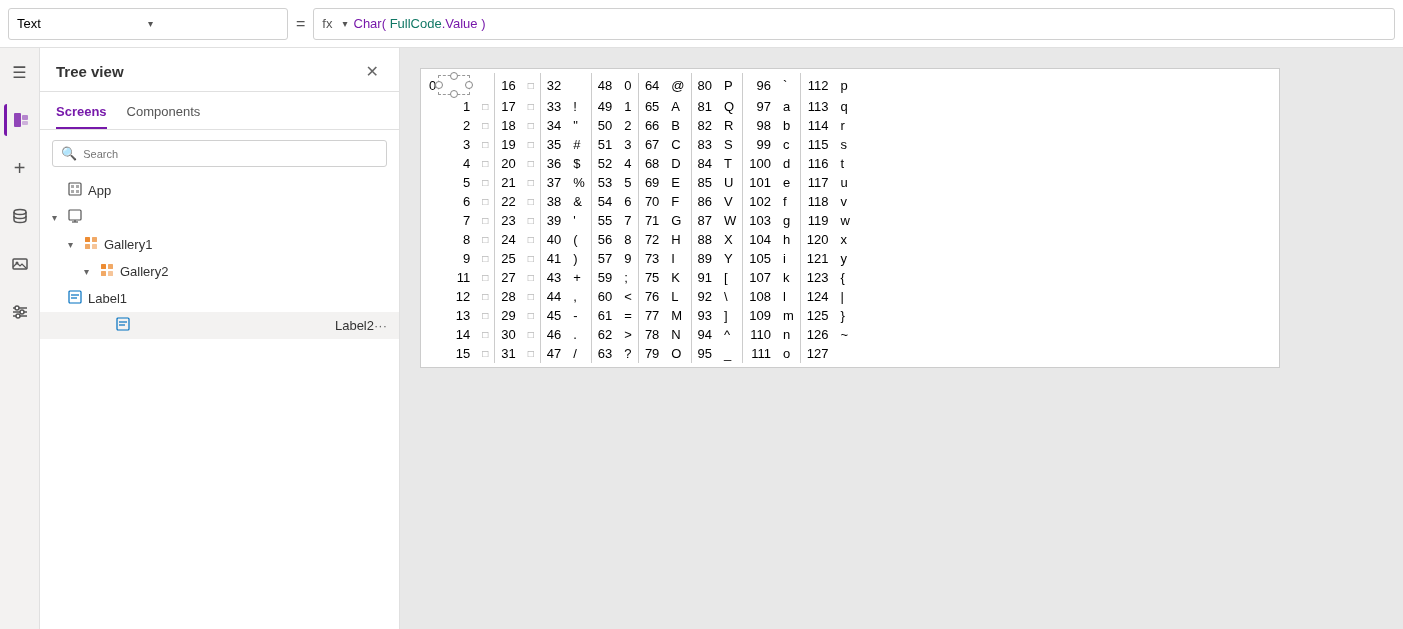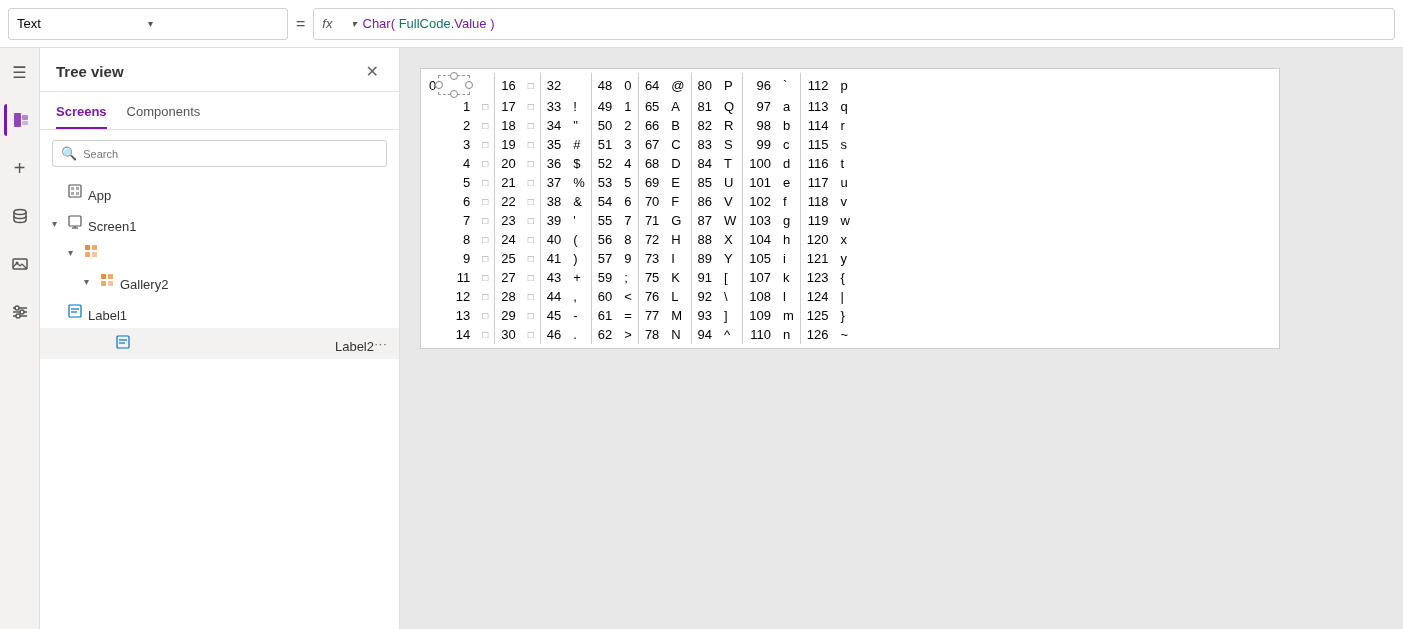--- a/index.html
+++ b/index.html
@@ -36,26 +36,25 @@
       display: flex;
       align-items: center;
       flex: 1;
       border: 1px solid #d0d0d0;
       border-radius: 3px;
       background: #fff;
       height: 32px;
       padding: 0 8px;
     }
     .formula-fx {
-      font-style: italic;
       color: #555;
       margin-right: 6px;
       display: flex;
       align-items: center;
-      gap: 19px;
+      gap: 10px;
     }
     .formula-chevron { font-size: 10px; color: #555; }
 
     
     .main-content {
       display: flex;
       flex: 1;
       overflow: hidden;
     }
 
@@ -154,21 +153,21 @@
       display: flex;
       align-items: center;
       padding: 5px 12px;
       cursor: pointer;
       color: #333;
       font-size: 13px;
     }
     .tree-item.selected { background: #f3f2f1; }
     .tree-item .chevron { width: 16px; font-size: 10px; color: #666; }
     .tree-item .item-icon { margin-right: 6px; font-size: 13px; }
-    .tree-item .item-label { flex: 1; margin-top: 6px; }
+    .tree-item .item-label { flex: 1; }
     .tree-item .item-dots { color: #666; cursor: pointer; }
 
     
     .icon-app { color: #555; }
     .icon-screen { color: #555; }
 
     
     .canvas-area {
       flex: 1;
       background: #e8e8e8;
@@ -289,33 +288,33 @@
 
       <div class="tree-item">
         <span class="chevron">▾</span>
         <span class="item-icon icon-screen">
           <svg width="14" height="14" viewBox="0 0 14 14" fill="none">
             <rect x="1" y="1" width="12" height="10" rx="1" stroke="#555" stroke-width="1.2" fill="none"></rect>
             <line x1="4" y1="13" x2="10" y2="13" stroke="#555" stroke-width="1.2"></line>
             <line x1="7" y1="11" x2="7" y2="13" stroke="#555" stroke-width="1.2"></line>
           </svg>
         </span>
-        <span class="item-label">Screen1</span>
       </div>
 
       <div class="tree-item" style="padding-left:28px;">
         <span class="chevron">▾</span>
         <span class="item-icon">
           <svg width="14" height="14" viewBox="0 0 14 14" fill="none">
             <rect x="1" y="1" width="5" height="5" rx="0.5" fill="#e86f00" opacity="0.8"></rect>
             <rect x="8" y="1" width="5" height="5" rx="0.5" fill="#e86f00" opacity="0.6"></rect>
             <rect x="1" y="8" width="5" height="5" rx="0.5" fill="#e86f00" opacity="0.6"></rect>
             <rect x="8" y="8" width="5" height="5" rx="0.5" fill="#e86f00" opacity="0.4"></rect>
           </svg>
         </span>
+        <span class="item-label">Gallery1</span>
       </div>
 
       <div class="tree-item" style="padding-left:44px;">
         <span class="chevron">▾</span>
         <span class="item-icon">
           <svg width="14" height="14" viewBox="0 0 14 14" fill="none">
             <rect x="1" y="1" width="5" height="5" rx="0.5" fill="#e86f00" opacity="0.8"></rect>
             <rect x="8" y="1" width="5" height="5" rx="0.5" fill="#e86f00" opacity="0.6"></rect>
             <rect x="1" y="8" width="5" height="5" rx="0.5" fill="#e86f00" opacity="0.6"></rect>
             <rect x="8" y="8" width="5" height="5" rx="0.5" fill="#e86f00" opacity="0.4"></rect>
@@ -612,18 +611,36 @@
               <td class="char">&gt;</td>
               <td class="num col-divider">78</td>
               <td class="char">N</td>
               <td class="num col-divider">94</td>
               <td class="char">^</td>
               <td class="num col-divider">110</td>
               <td class="char">n</td>
               <td class="num col-divider">126</td>
               <td class="char">~</td>
             </tr>
+            <tr>
+              <td class="num">15</td>
+              <td class="char" style="font-size: 10px; color: rgb(153, 153, 153);">□</td>
+              <td class="num col-divider">31</td>
+              <td class="char" style="font-size: 10px; color: rgb(153, 153, 153);">□</td>
+              <td class="num col-divider">47</td>
+              <td class="char">/</td>
+              <td class="num col-divider">63</td>
+              <td class="char">?</td>
+              <td class="num col-divider">79</td>
+              <td class="char">O</td>
+              <td class="num col-divider">95</td>
+              <td class="char">_</td>
+              <td class="num col-divider">111</td>
+              <td class="char">o</td>
+              <td class="num col-divider">127</td>
+              <td class="char"></td>
+            </tr>
           </tbody>
       </table>
     </div>
   </div>
 
 </div>
 
 </body></html>

